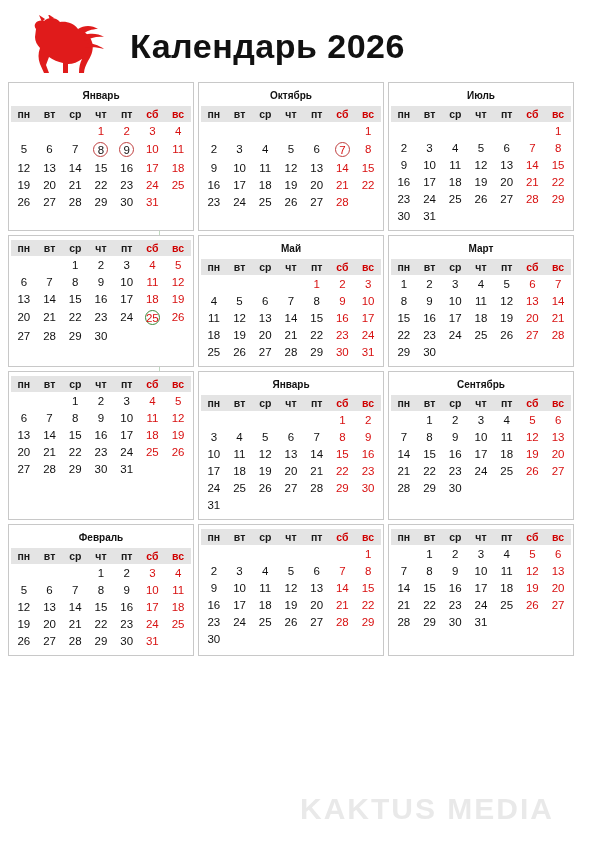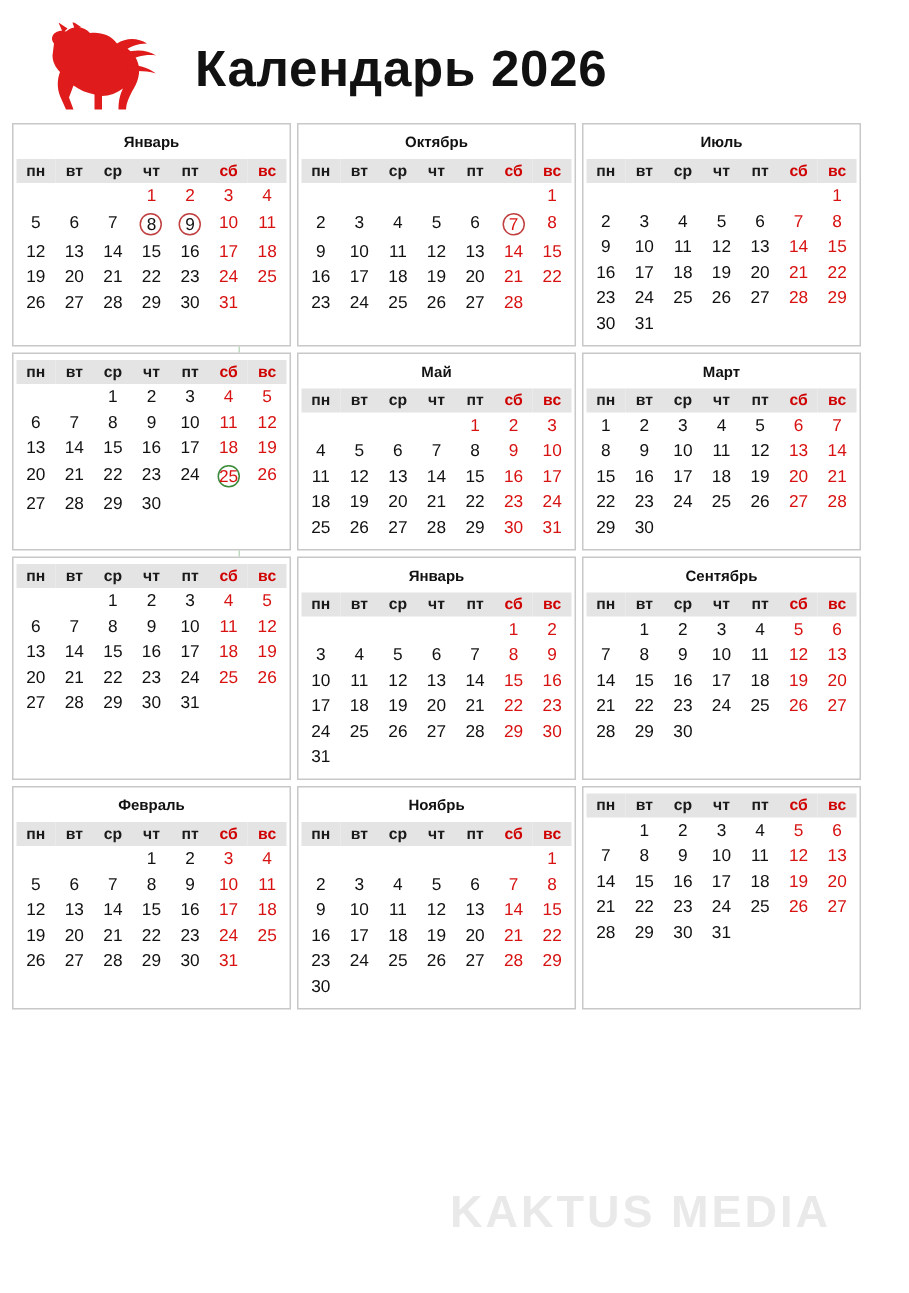--- a/index.html
+++ b/index.html
@@ -794,21 +794,20 @@
               <td>28</td>
               <td>29</td>
               <td>30</td>
               <td class="we">31</td>
               <td class="empty"></td>
             </tr>
           </tbody>
         </table>
       </div>
       <div class="month">
-        <div class="month-name">Ноябрь</div>
         <table class="cal">
           <thead>
             <tr>
               <th>пн</th>
               <th>вт</th>
               <th>ср</th>
               <th>чт</th>
               <th>пт</th>
               <th class="we">сб</th>
               <th class="we">вс</th>

